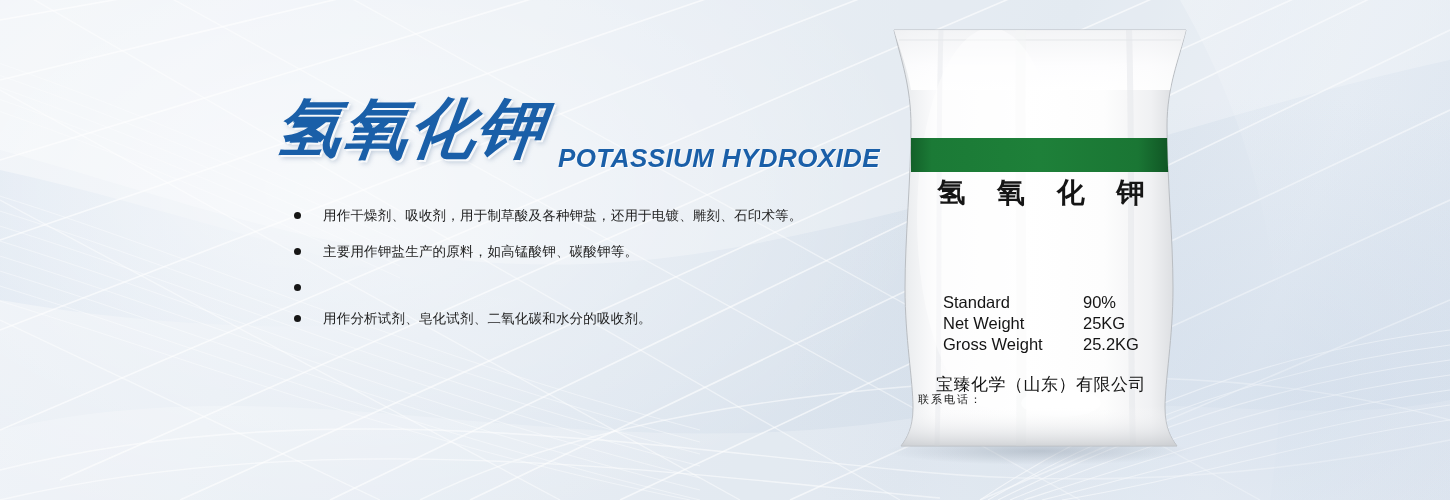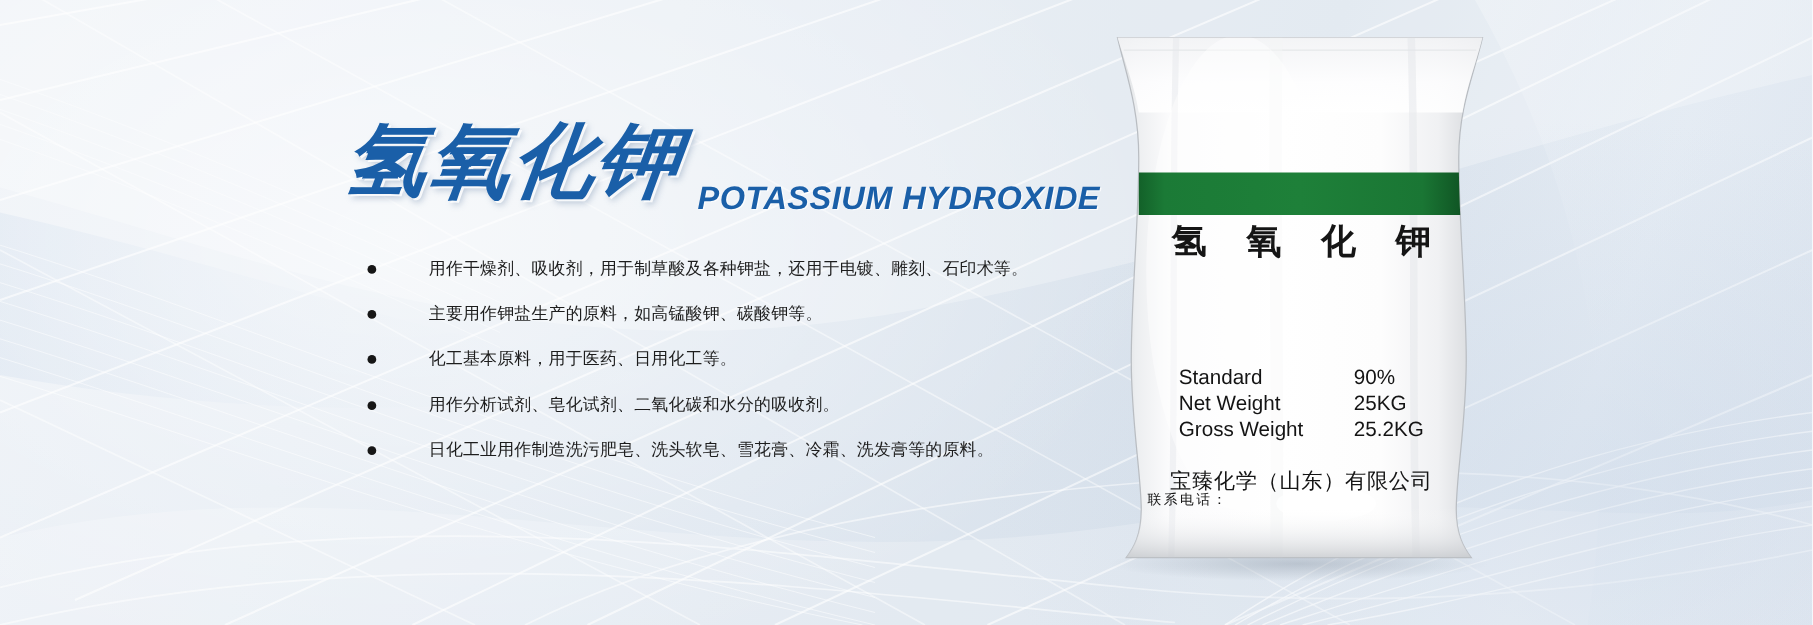--- a/index.html
+++ b/index.html
@@ -98,21 +98,20 @@
   .feature-list {
     list-style: none;
     margin: 24px 0 0 0;
     padding: 0;
   }
   .feature-item {
     display: flex;
     align-items: flex-start;
     margin-bottom: 18px;
     white-space: nowrap;
-    gap: 20px;
   }
   .feature-item:last-child { margin-bottom: 0; }
   .bullet-dot {
     flex: 0 0 auto;
     width: 7px;
     height: 7px;
     border-radius: 50%;
     background: #161616;
     margin: 6px 22px 0 22px;
   }
@@ -293,29 +292,24 @@
       <li class="feature-item">
         <span class="bullet-dot"></span>
         <span class="feature-text">用作干燥剂、吸收剂，用于制草酸及各种钾盐，还用于电镀、雕刻、石印术等。</span>
       </li>
       <li class="feature-item">
         <span class="bullet-dot"></span>
         <span class="feature-text">主要用作钾盐生产的原料，如高锰酸钾、碳酸钾等。</span>
       </li>
       <li class="feature-item">
         <span class="bullet-dot"></span>
-        <span class="feature-text">化工基本原料，用于医药、日用化工等。</span>
       </li>
       <li class="feature-item">
         <span class="bullet-dot"></span>
         <span class="feature-text">用作分析试剂、皂化试剂、二氧化碳和水分的吸收剂。</span>
-      </li>
-      <li class="feature-item">
-        <span class="bullet-dot"></span>
-        <span class="feature-text">日化工业用作制造洗污肥皂、洗头软皂、雪花膏、冷霜、洗发膏等的原料。</span>
       </li>
     </ul>
   </div>
 
   <div class="bag-wrap">
     <svg width="340" height="470" viewBox="0 0 340 470" xmlns="http://www.w3.org/2000/svg">
       <defs>
         <linearGradient id="bagFace" x1="0" y1="0" x2="1" y2="0">
           <stop offset="0%" stop-color="#d8dadc"></stop>
           <stop offset="5%" stop-color="#eceef0"></stop>

